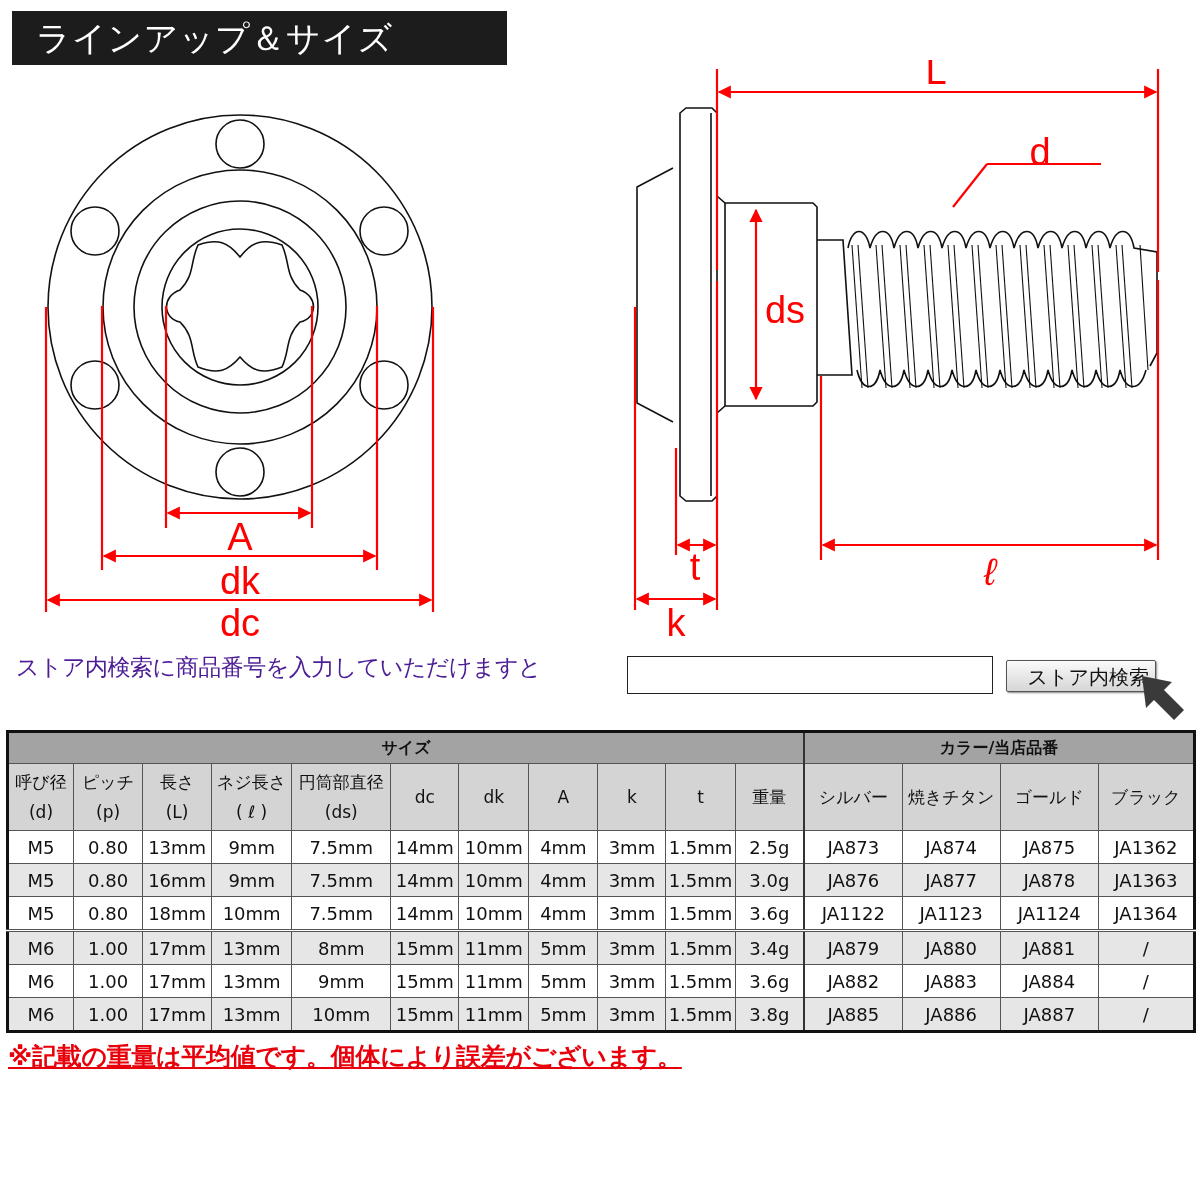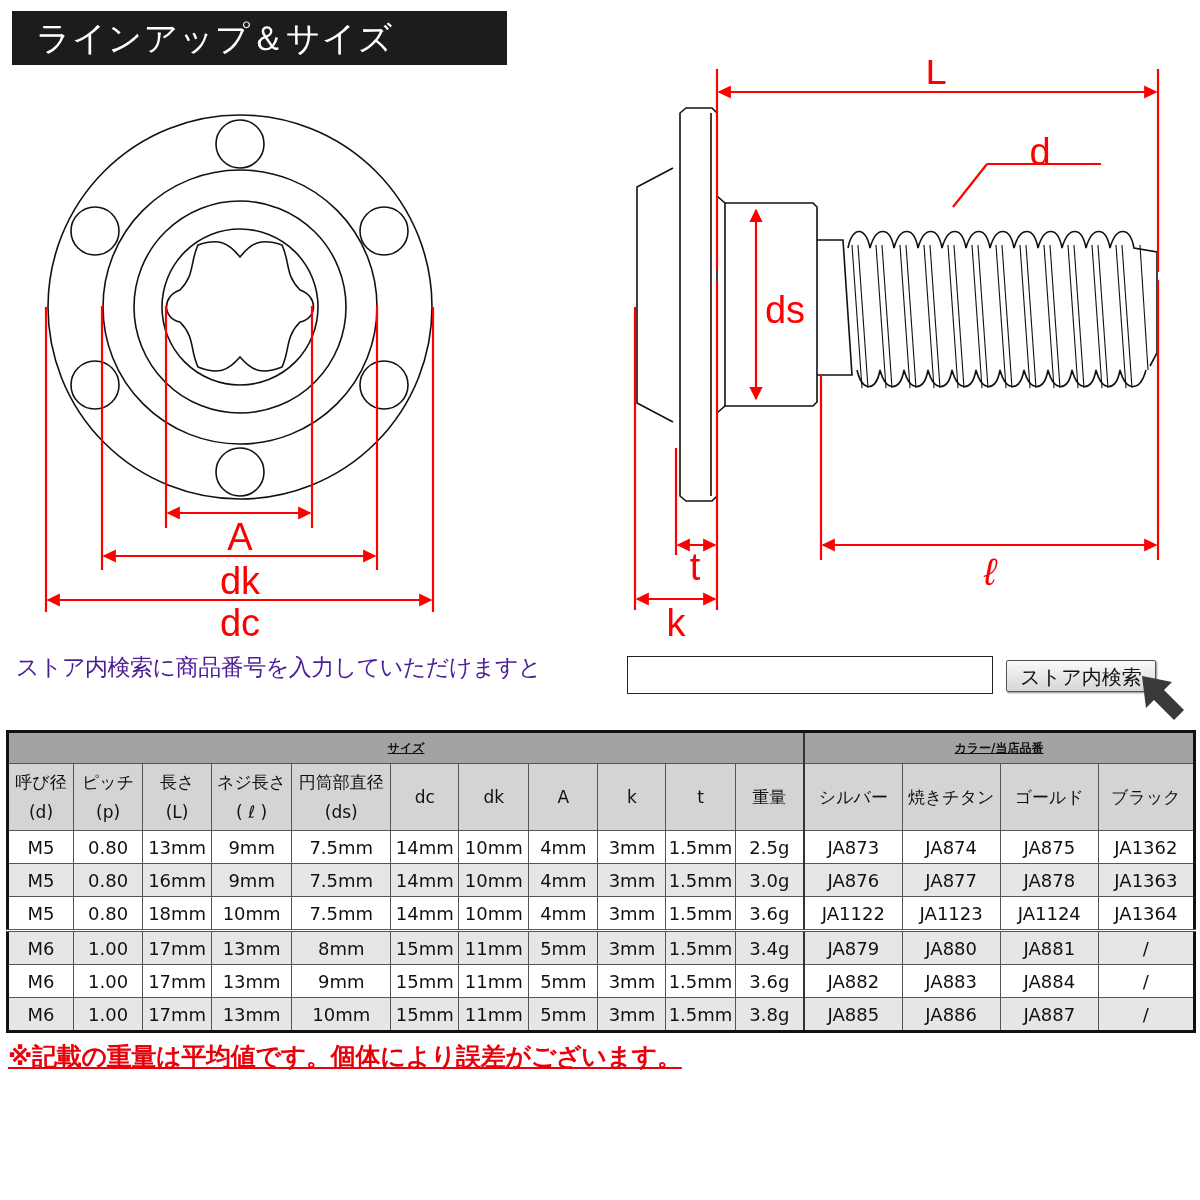--- a/index.html
+++ b/index.html
@@ -8,28 +8,28 @@
   .title-bar { position:absolute; left:12px; top:11px; width:495px; height:54px;
                background:#1c1c1c; color:#fff; font-size:34px; line-height:54px;
                padding-left:24px; box-sizing:border-box; letter-spacing:1px; }
   .diagram { position:absolute; left:0; top:60px; width:1200px; height:590px; }
   .search-note { position:absolute; left:16px; top:653px; font-size:23px; line-height:28px;
                  color:#4c1d95; letter-spacing:-0.5px; }
   .search-input { position:absolute; left:627px; top:656px; width:366px; height:38px;
                   border:1.5px solid #222; box-sizing:border-box; background:#fff; }
   .search-btn { position:absolute; left:1006px; top:660px; width:150px; height:32px;
                 background:linear-gradient(#fafafa,#d6d6d6); border:1px solid #555;
-                border-radius:2px; font-size:20px; line-height:30px; text-align:center;
+                border-radius:2px; font-size:20px; line-height:30px; text-align:right;
                 color:#111; box-sizing:border-box; box-shadow:1px 1px 2px #888; }
   .cursor { position:absolute; left:1138px; top:672px; width:50px; height:52px; }
   table.spec { position:absolute; left:6px; top:730px; width:1190px; border-collapse:collapse;
                border:3px solid #111; font-size:18px; }
   table.spec td, table.spec th { border:1px solid #555; text-align:center; padding:0; height:32px;
                font-weight:normal; }
-  table.spec tr.group th { background:#a3a3a3; height:30px; font-size:12px; font-weight:bold;text-decoration:underline; }
+  table.spec tr.group th { background:#a3a3a3; height:30px; font-size:16px; font-weight:bold; }
   table.spec tr.hdr th { background:#d4d4d4; font-size:17px; line-height:30px; height:66px; }
   table.spec tr.row-odd td { background:#ffffff; }
   table.spec tr.row-even td { background:#e6e6e6; }
   table.spec tr.m6-first td { border-top:3px double #555; }
   .sep-left { border-left:2px solid #333 !important; }
   .notes { position:absolute; left:8px; top:1036px; color:#e8000b; font-size:25px;
            line-height:41px; letter-spacing:-0.3px; font-weight:bold;text-decoration:underline; }
   .notes div { white-space:nowrap; }
   svg text { font-family:"Liberation Sans","DejaVu Sans",sans-serif; }
 </style>

